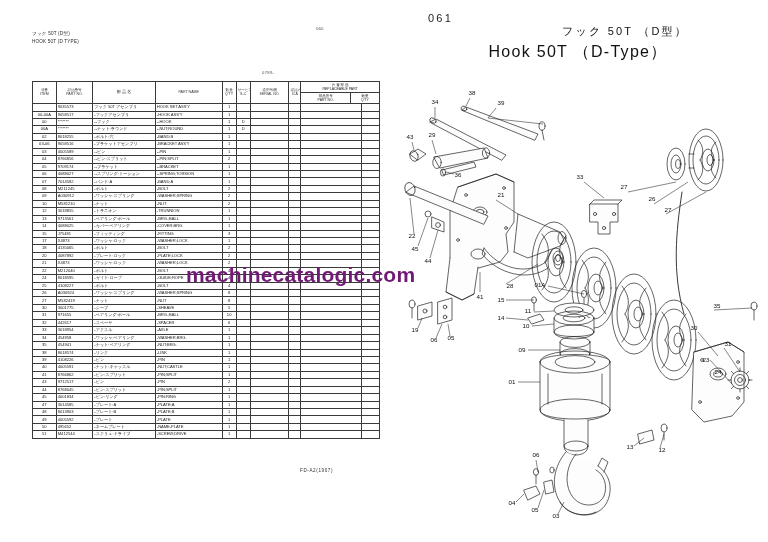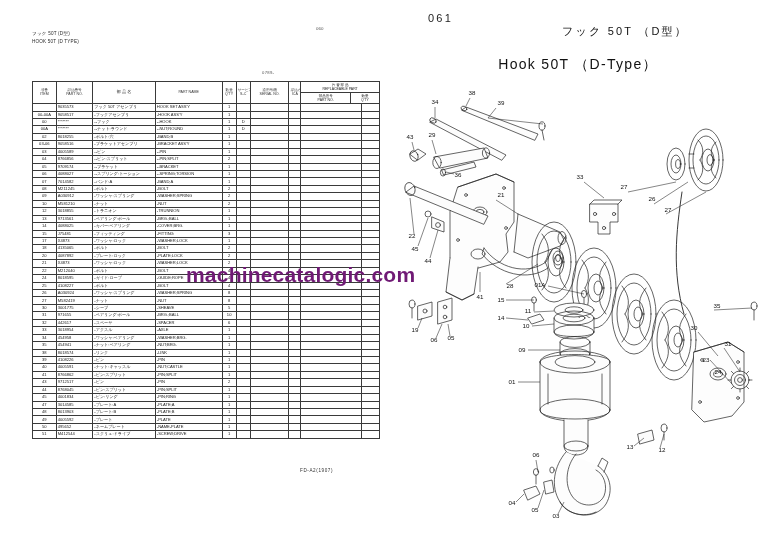--- a/index.html
+++ b/index.html
@@ -30,21 +30,21 @@
     position:absolute; left:400px; top:12px;
     font-size:11px; letter-spacing:2.2px; color:#1d1d1d;margin-left:28px;
   }
 
   
   .title-block {
     position:absolute; left:468px; top:24px; width:220px;
     text-align:center;
   }
   .title-jp { font-size:11px; letter-spacing:2.2px; color:#111; white-space:nowrap;text-align:right; }
-  .title-en { font-size:14px; letter-spacing:1.3px; color:#111; margin-top:17px; white-space:nowrap; }
+  .title-en { font-size:16px; letter-spacing:1.3px; color:#111; margin-top:3px; white-space:nowrap; }
 
   
   .sheet-code {
     position:absolute; left:262px; top:70px;
     font-size:4.2px; color:#555; letter-spacing:.3px;
   }
 
   
   .table-wrap { position:absolute; left:32px; top:81px; width:348px; }
   table.parts { border-collapse:collapse; width:100%; table-layout:fixed; }

